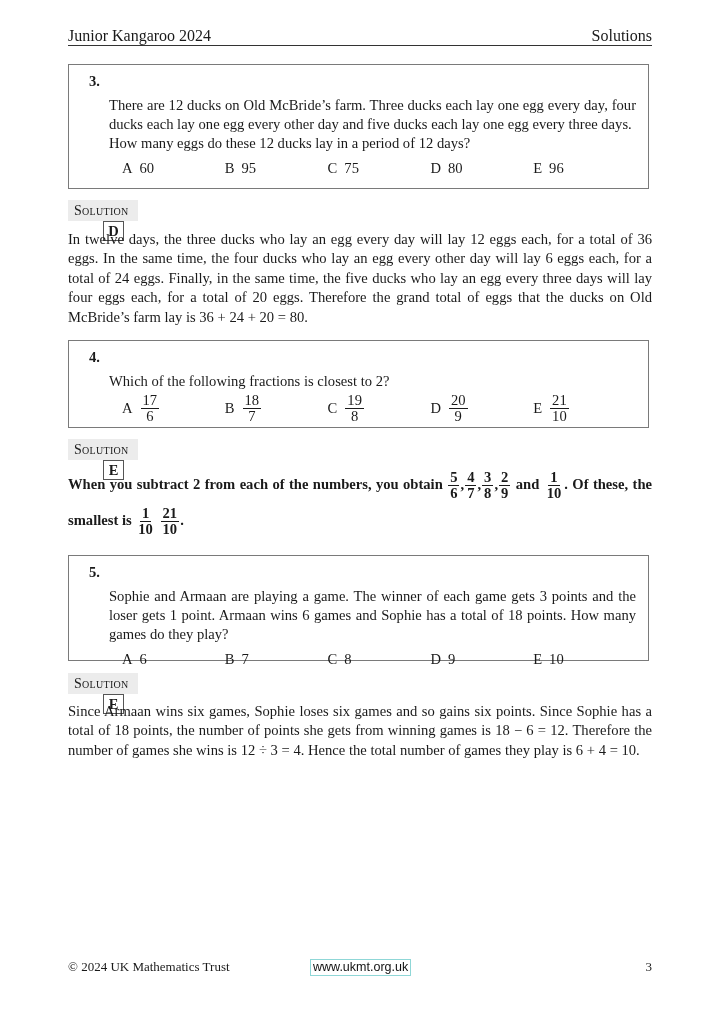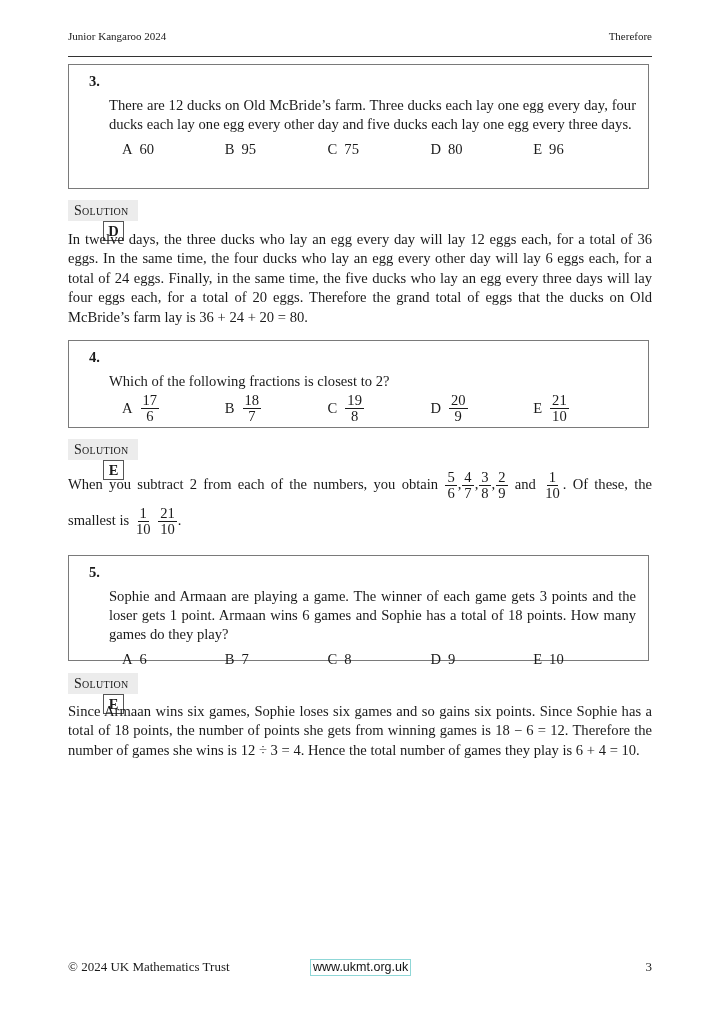--- a/index.html
+++ b/index.html
@@ -4,22 +4,22 @@
 <style>
   html, body { margin: 0; padding: 0; background: #ffffff; }
   body {
     width: 720px; height: 1011px; position: relative; overflow: hidden;
     font-family: "Liberation Serif", "DejaVu Serif", serif;
     color: #1a1a1a; font-size: 14.6px;
   }
   .header {
     position: absolute; left: 68px; top: 27px; width: 584px;
     display: flex; justify-content: space-between;
-    font-size: 11px; line-height: 18px;
-    border-bottom: 1px solid #333; padding-bottom: 11px;
+    font-size: 16px; line-height: 18px;
+    border-bottom: 1px solid #333; padding-bottom: 0;
   }
   .qbox {
     position: absolute; left: 68px; width: 581px;
     border: 1.5px solid #7a7a7a; box-sizing: border-box;
     padding: 7px 12px 8px 20px;
   }
   .qtext { display: flex; line-height: 19px; }
   .qnum { font-weight: bold; width: 20px; flex: none; }
   .qbody { flex: 1; text-align: justify; margin-top: 24px; }
   .options { display: flex; margin-top: 6px; padding-left: 33px; line-height: 19px; }
@@ -49,28 +49,29 @@
     font-family: "Liberation Sans", "DejaVu Sans", sans-serif; font-size: 12.5px;
     border: 1px solid #8fd7d7; padding: 0 2px; line-height: 15px; color: #111;
     position: absolute; left: 242px; text-decoration: none; text-align: right;
   }
 </style>
 </head>
 <body>
 
 <div class="header">
   <span>Junior Kangaroo 2024</span>
-  <span>Therefore</span>
+  <span>Solutions</span>
 </div>
 
 <div class="qbox" style="top:64px; height:125px;">
   <div class="qtext">
     <span class="qnum">3.</span>
     <div class="qbody">
       <div>There are 12 ducks on Old McBride’s farm. Three ducks each lay one egg every day, four ducks each lay one egg every other day and five ducks each lay one egg every three days.</div>
+      <div>How many eggs do these 12 ducks lay in a period of 12 days?</div>
     </div>
   </div>
   <div class="options">
     <div class="opt">
         <span class="letter">A</span>
         <span>60</span>
       </div>
     <div class="opt">
         <span class="letter">B</span>
         <span>95</span>
@@ -137,21 +138,21 @@
           <span class="den">10</span>
         </span>
       </div>
   </div>
 </div>
 
 <div class="solhead" style="top:439px;">
   <span class="sollabel">Solution</span>
   <span class="solans">E</span>
 </div>
-<div class="soltext" style="top:466px; line-height:36px;">
+<div class="soltext" style="top:466px; line-height:36px;font-weight:bold;">
   <span>When you subtract 2 from each of the numbers, you obtain</span>
   <span class="frac">
       <span class="num">5</span>
       <span class="den">6</span>
     </span>,<span class="frac">
       <span class="num">4</span>
       <span class="den">7</span>
     </span>,<span class="frac">
       <span class="num">3</span>
       <span class="den">8</span>

